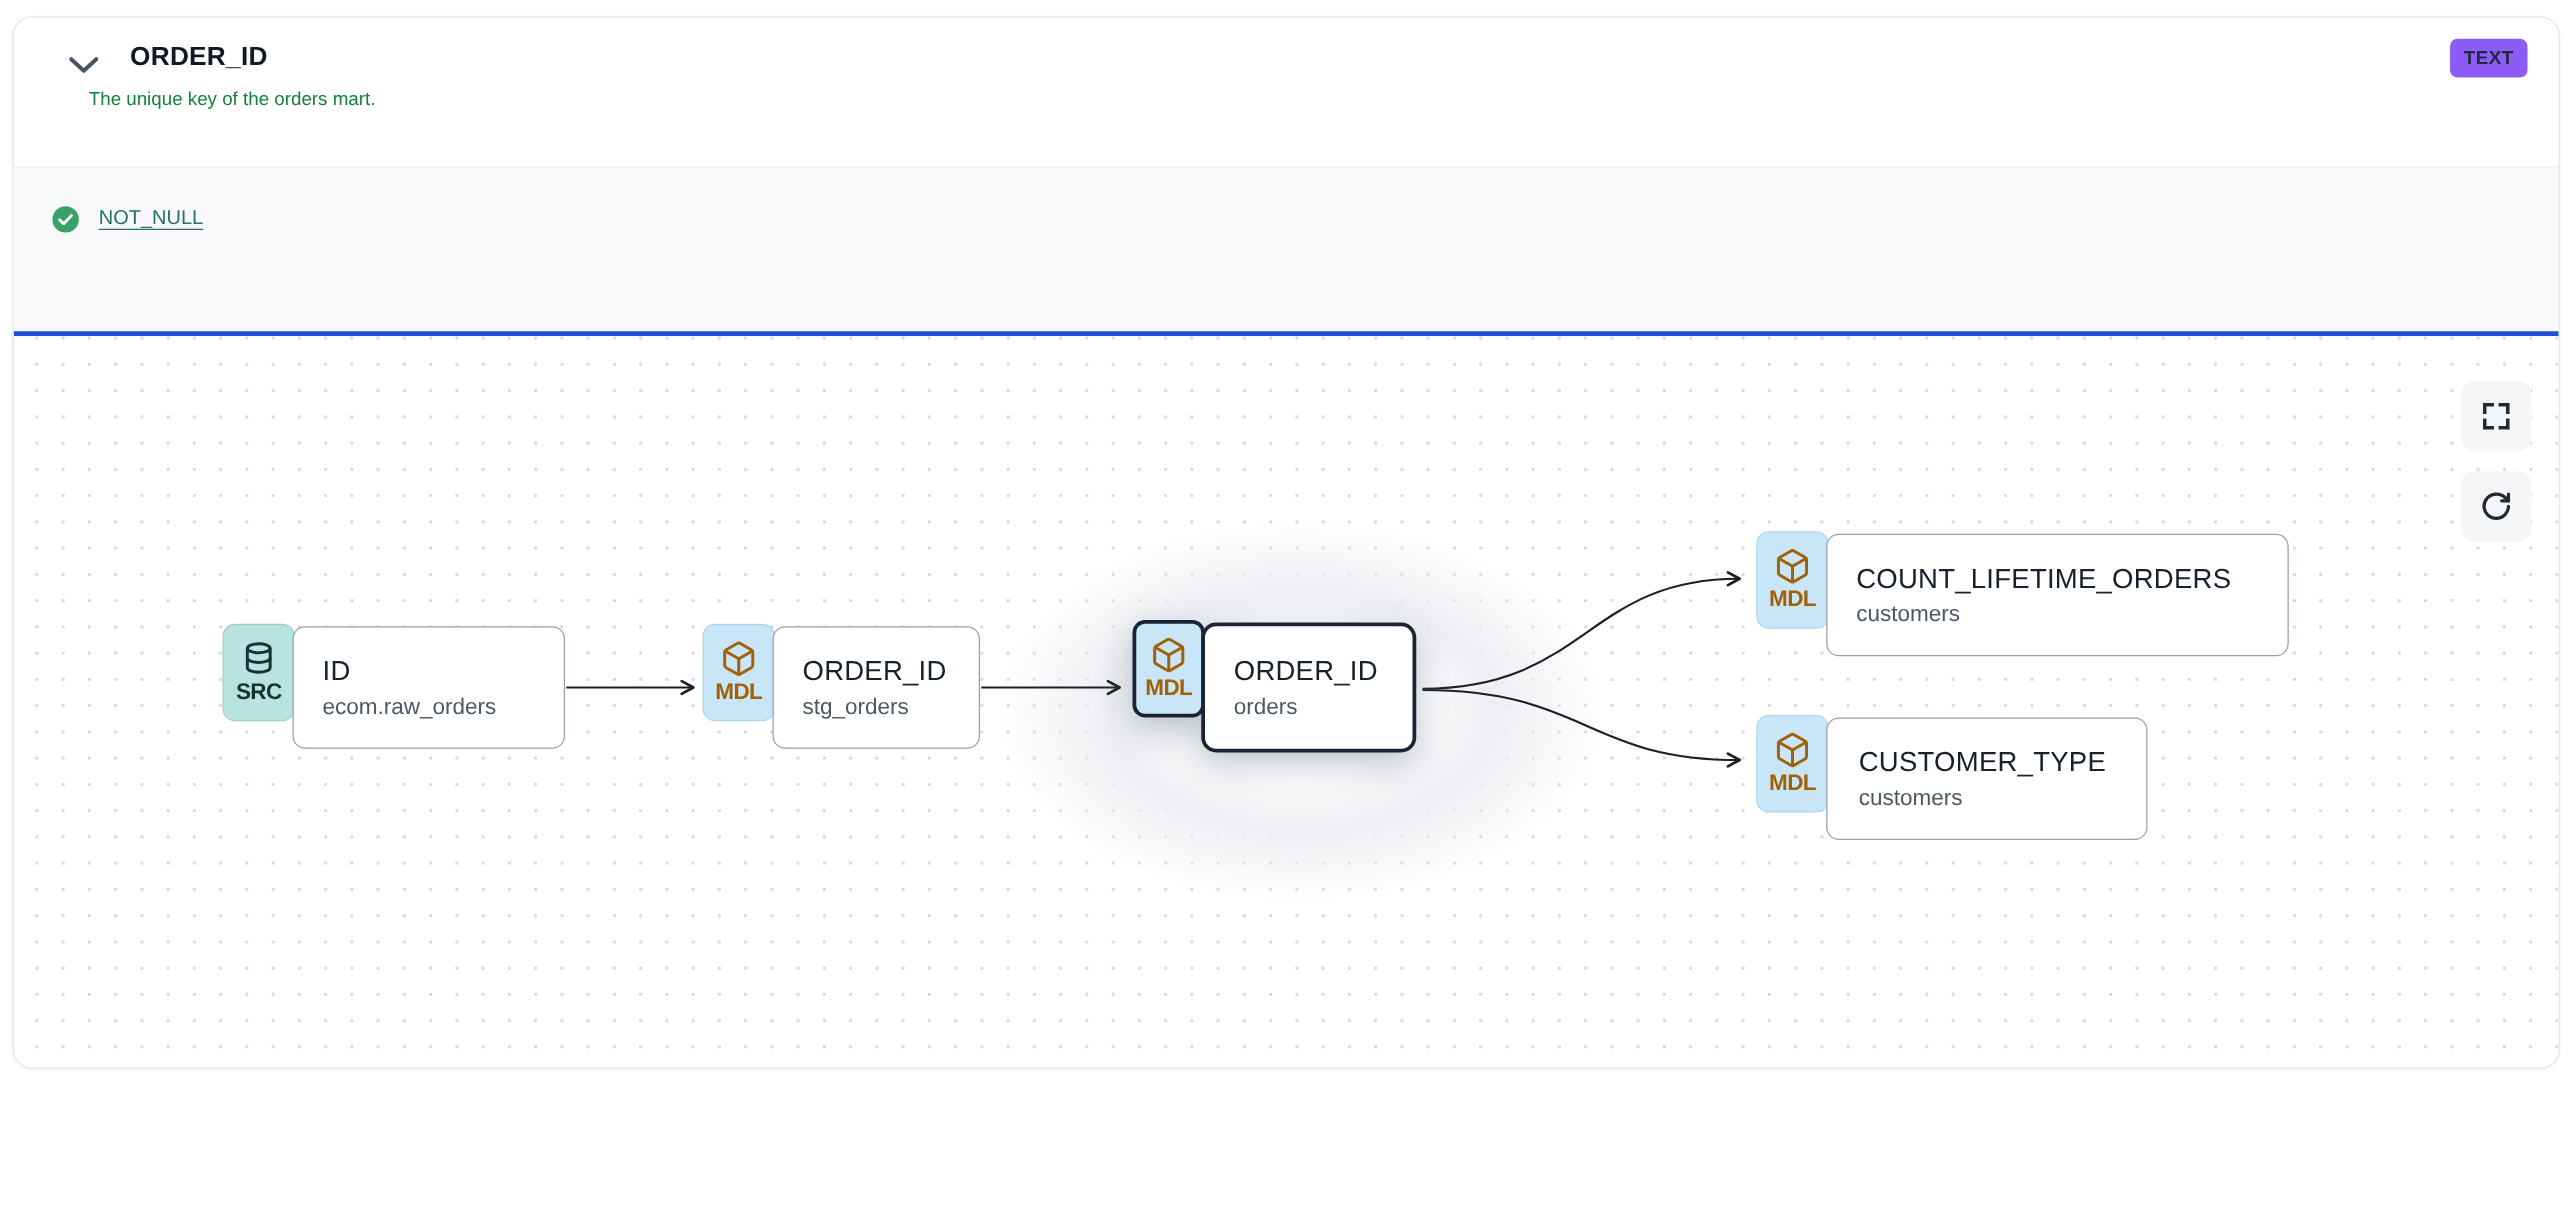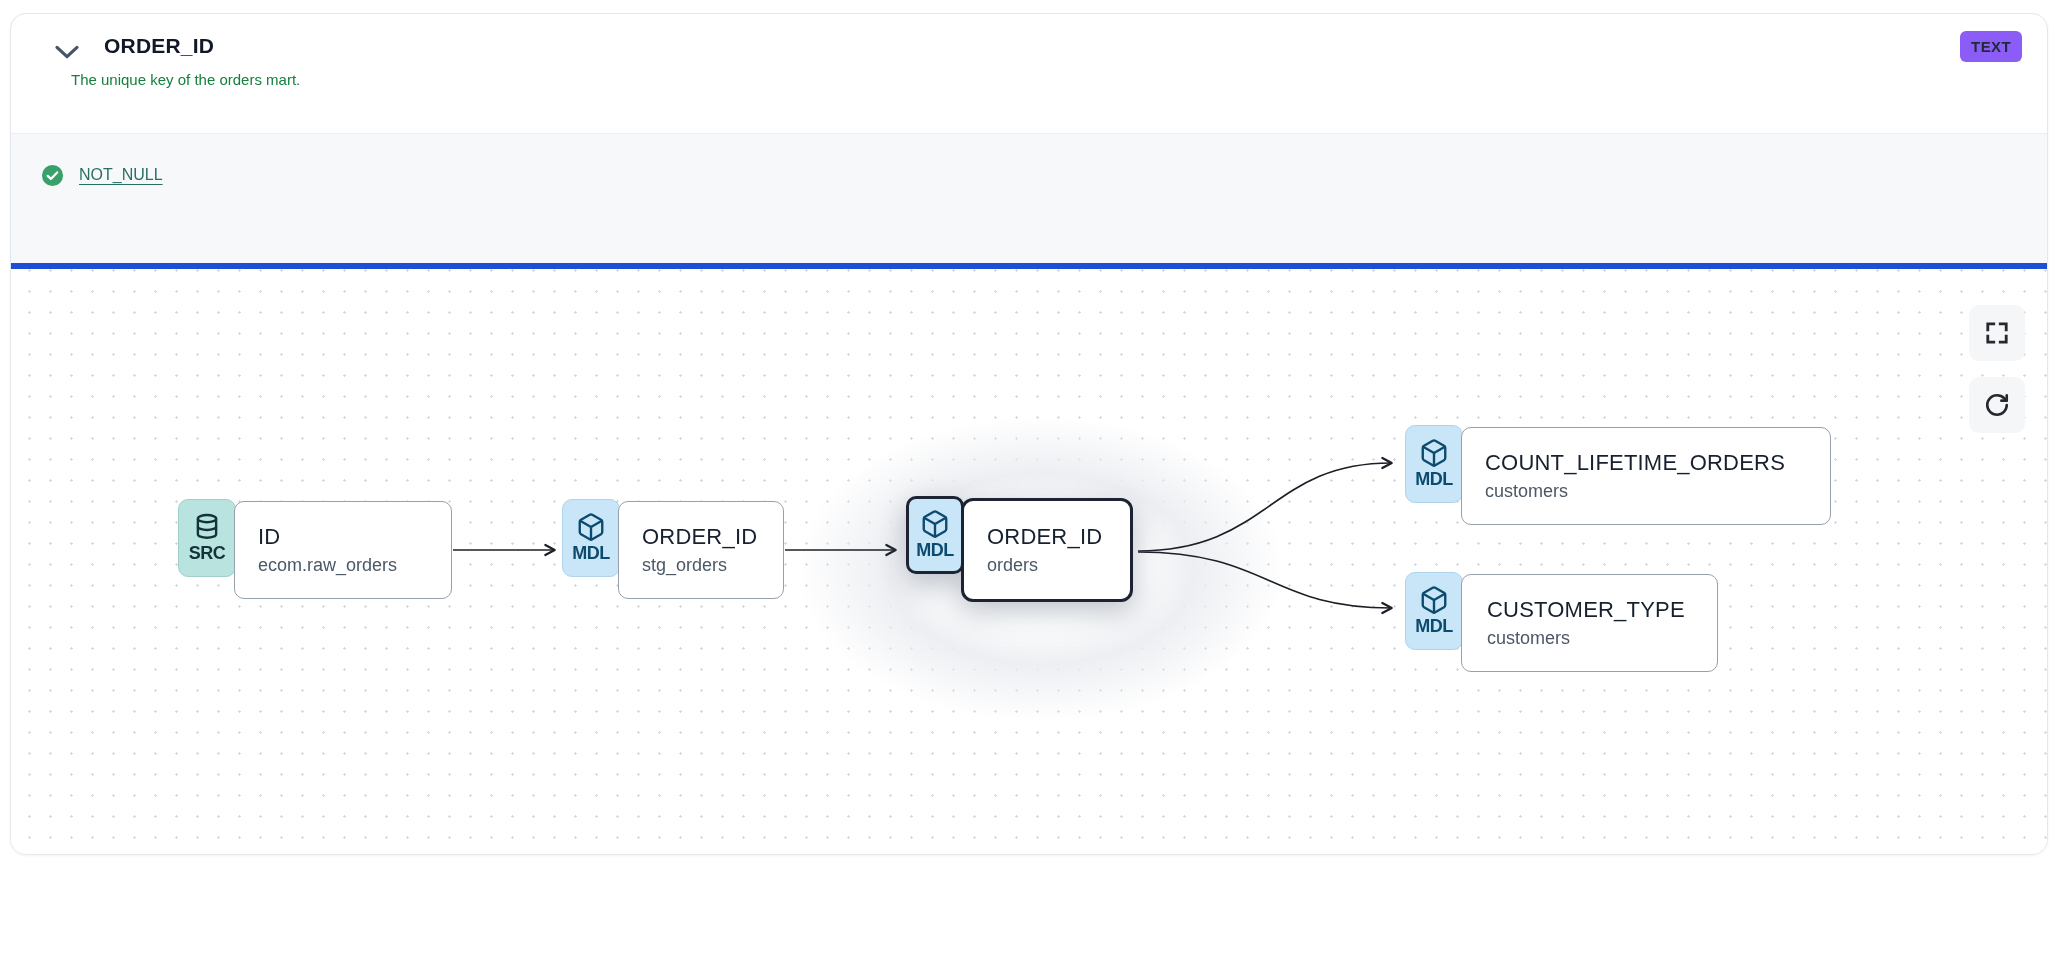--- a/index.html
+++ b/index.html
@@ -18,21 +18,21 @@
     background:none; border:none; cursor:pointer; color:#475569; }
   .hdr-title{ position:absolute; left:93px; top:20px; font-size:21px; font-weight:700;
     color:#111827; letter-spacing:.2px; }
   .type-badge{ position:absolute; right:25px; top:17px; background:#8b5cf6;
     color:#1f2a3a; font-size:15px; font-weight:700; letter-spacing:.4px;
     padding:7px 11px; border-radius:6px; }
   .descr{ position:absolute; left:30px; top:57px; font-size:15px; color:#15803d;margin-left:30px; }
 
   
   .tests{ position:absolute; left:0; top:119px; width:100%; height:136px;
-    background:#f7f8fa; border-top:1px solid #eceef2; border-bottom:6px solid #1d4ed8;
+    background:#f7f8fa; border-top:1px solid #eceef2; border-bottom:4px solid #1d4ed8;
     padding:24px 0 0 30px; }
   .test-row{ display:flex; align-items:center; gap:15px; height:34px; margin-bottom:24px; }
   .check-ic{ width:23px; height:23px; display:inline-flex; }
   .test-link{ font-size:16px; font-weight:500; color:#2a6f66; text-decoration:underline;
     text-underline-offset:4px; text-decoration-thickness:1px; cursor:pointer; }
 
   
   .canvas{ position:absolute; left:0; top:255px; width:2036px; height:686px;
     background-color:#ffffff;
     background-image:radial-gradient(circle, #d8d9de 1.1px, transparent 1.3px);
@@ -41,21 +41,21 @@
 
   .glow{ position:absolute; left:790px; top:150px; width:480px; height:300px; z-index:1;
     background:radial-gradient(ellipse at center, rgba(255,255,255,1) 25%, rgba(235,237,241,.9) 45%, rgba(255,255,255,0) 72%); }
 
   
   .node{ position:absolute; display:flex; align-items:flex-start; z-index:2; }
   .nbadge{ width:58px; height:78px; border-radius:10px; margin-right:-2px;
     display:flex; flex-direction:column; align-items:center; justify-content:center;
     gap:1px; flex-shrink:0; position:relative; z-index:1; }
   .nbadge.src{ background:#b9e3de; border:1px solid #9fd0c9; color:#14323a; }
-  .nbadge.mdl{ background:#c8e6f8; border:1px solid #aed3ea; color:#0c4a6e; }
+  .nbadge.mdl{ background:#c8e6f8; border:1px solid #aed3ea; color:#a16207; }
   .nbadge .blabel{ font-size:18px; font-weight:700; letter-spacing:-.5px; }
   .nbadge svg{ width:30px; height:30px; }
   .ncard{ position:relative; z-index:2; background:#ffffff; border:1px solid #98a0ab;
     border-radius:10px; min-height:98px; margin-top:2px; padding:12px 23px;
     display:flex; flex-direction:column; justify-content:center; gap:5px; }
   .ncard .ntitle{ font-size:22px; font-weight:500; color:#16202e; white-space:nowrap; letter-spacing:.2px; }
   .ncard .nsub{ font-size:18px; color:#4b5866; white-space:nowrap; }
 
   .node.selected{ filter:drop-shadow(0 10px 14px rgba(110,122,140,.45)); }
   .node.selected .nbadge{ border:3px solid #1c2433; margin-right:-3px; }

